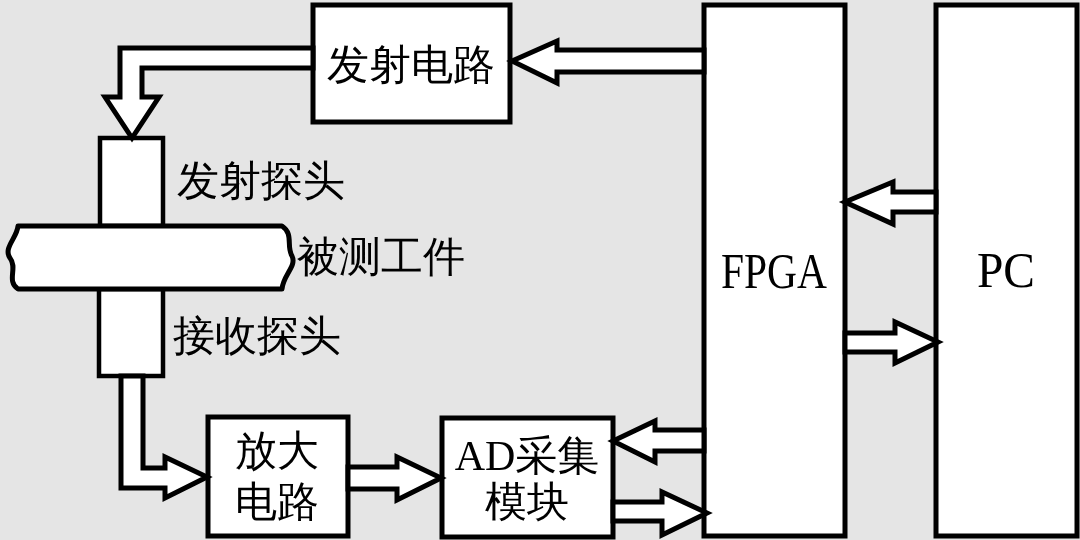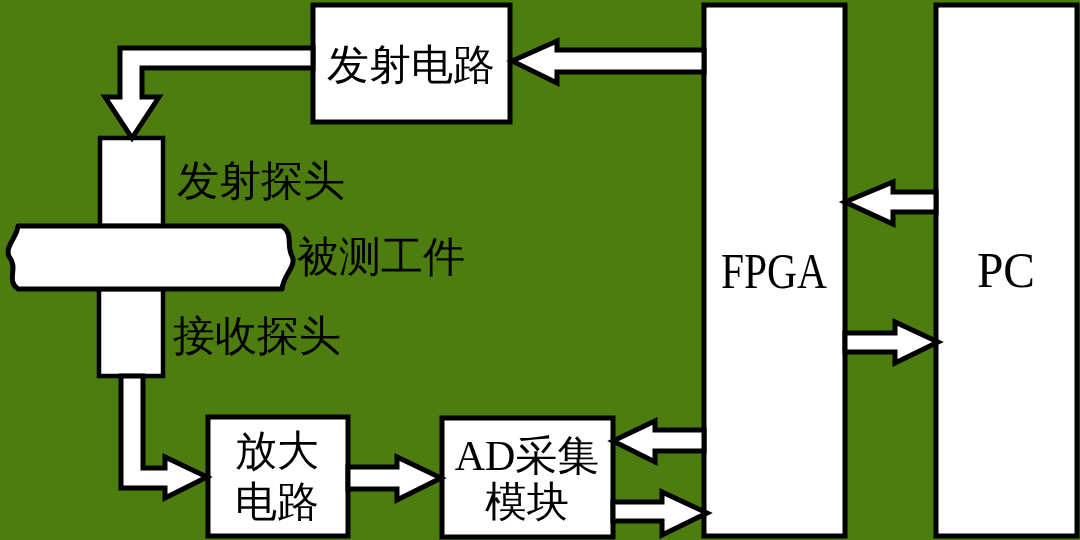--- a/index.html
+++ b/index.html
@@ -4,21 +4,21 @@
 <style>
   html, body {
     margin: 0;
     padding: 0;
     background: #ffffff;
   }
   #stage {
     position: relative;
     width: 1080px;
     height: 540px;
-    background: #4d7c0f;
+    background: #e5e5e5;
     overflow: hidden;
     font-family: "Liberation Serif", "DejaVu Serif", serif;
   }
   svg { display: block; }
   .box {
     fill: #ffffff;
     stroke: #000000;
     stroke-width: 5;
   }
   .probe {

